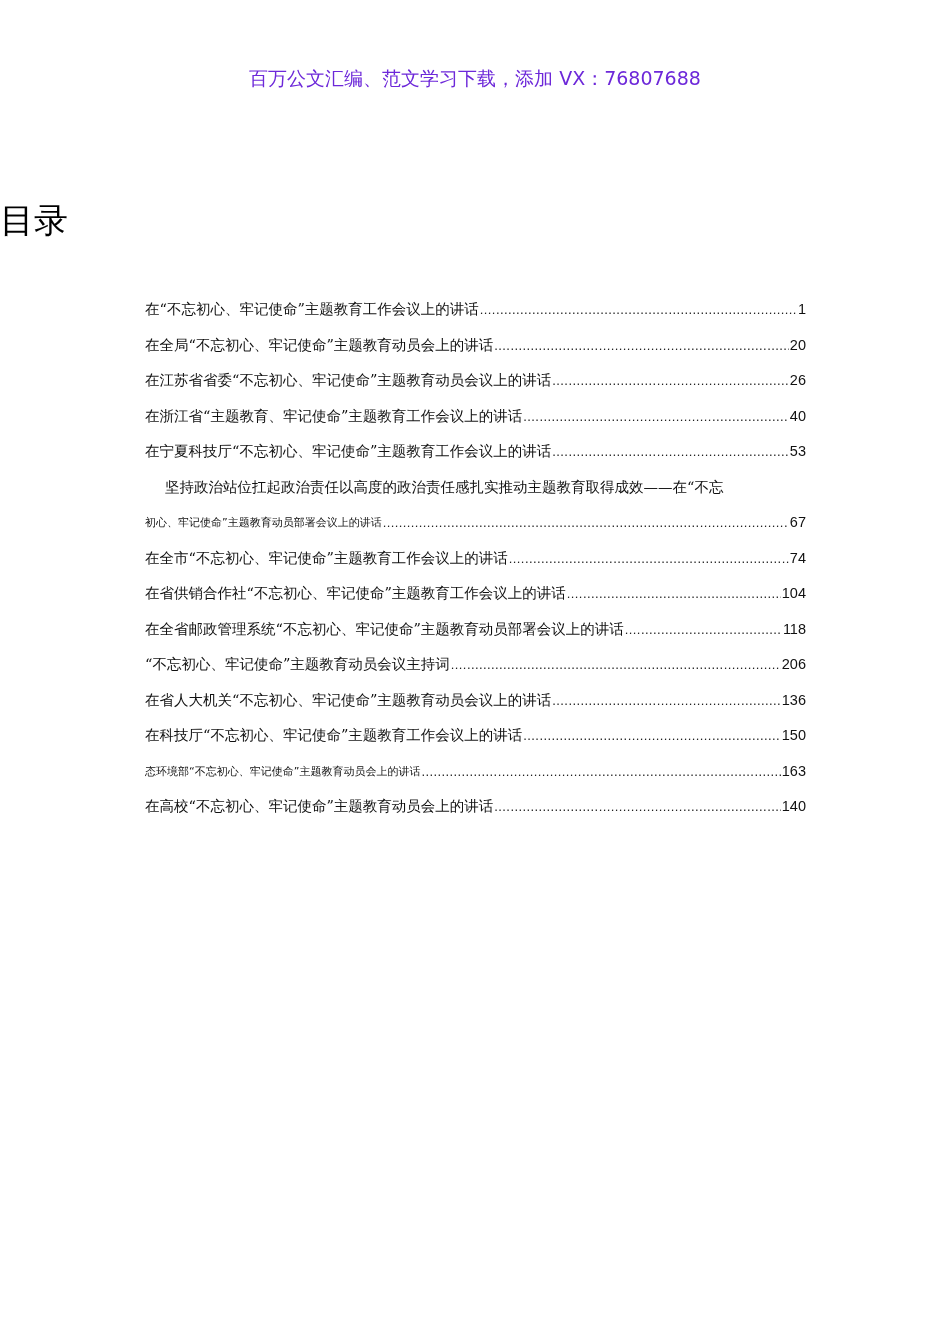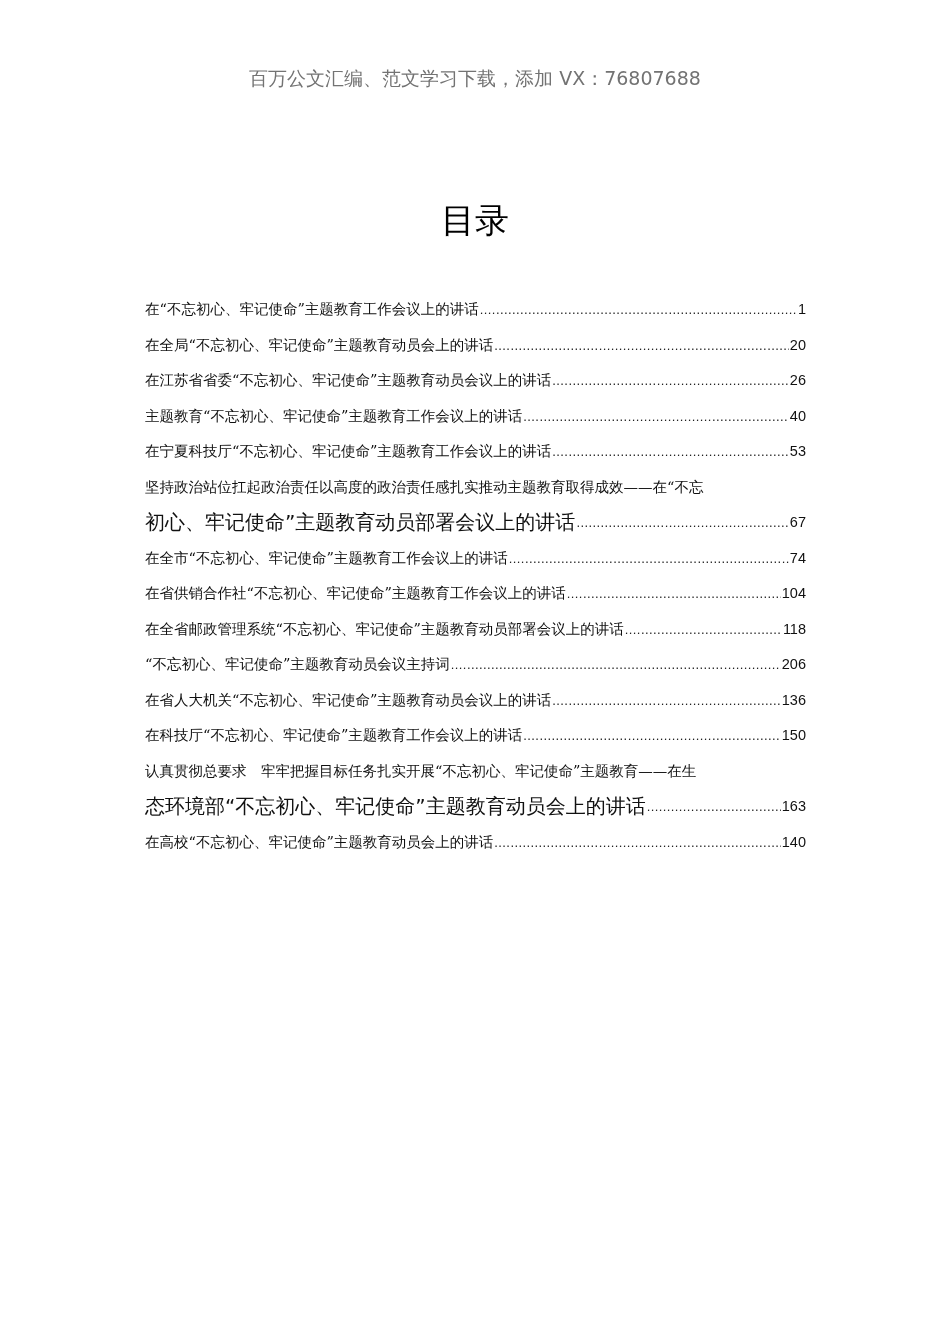--- a/index.html
+++ b/index.html
@@ -16,29 +16,28 @@
       color: #111111;
     }
     .header-banner {
       position: absolute;
       top: 66px;
       left: 0;
       width: 950px;
       text-align: center;
       font-family: "DejaVu Sans", "Liberation Sans", sans-serif;
       font-size: 19px;
-      color: #737373;
+      color: #6d28d9;
       letter-spacing: 0px;
     }
     .toc-title {
       position: absolute;
       top: 198px;
       left: 0;
       width: 950px;
-      text-align: center;
       font-family: "DejaVu Sans", "Liberation Sans", sans-serif;
       font-size: 34px;
       color: #000000;
     }
     .toc-list {
       position: absolute;
       top: 292px;
       left: 145px;
       width: 661px;
       margin: 0;
@@ -54,27 +53,28 @@
     }
     .toc-line {
       display: flex;
       align-items: flex-end;
       white-space: nowrap;
       height: 35.5px;
     }
     .toc-line.first {
       white-space: nowrap;
       overflow: hidden;
+      margin-left: 20px;
     }
     .toc-text {
       flex: 0 0 auto;
     }
     .toc-text.sans {
       font-family: "DejaVu Sans", "Liberation Sans", sans-serif;
-      font-size: 20px;
+      font-size: 11px;
     }
     .toc-leader {
       flex: 1 1 auto;
       overflow: hidden;
       white-space: nowrap;
       margin: 0 1px;
       font-family: "Liberation Sans", sans-serif;
       font-size: 13px;
       letter-spacing: 0.4px;
       color: #222222;
@@ -119,21 +119,21 @@
     <div class="toc-line">
           <span class="toc-text">在江苏省省委“不忘初心、牢记使命”主题教育动员会议上的讲话</span>
           <span class="toc-leader"></span>
           <span class="toc-page">26</span>
         </div>
   </a>
     </li>
   <li>
       <a class="toc-entry">
     <div class="toc-line">
-          <span class="toc-text">主题教育“不忘初心、牢记使命”主题教育工作会议上的讲话</span>
+          <span class="toc-text">在浙江省“主题教育、牢记使命”主题教育工作会议上的讲话</span>
           <span class="toc-leader"></span>
           <span class="toc-page">40</span>
         </div>
   </a>
     </li>
   <li>
       <a class="toc-entry">
     <div class="toc-line">
           <span class="toc-text">在宁夏科技厅“不忘初心、牢记使命”主题教育工作会议上的讲话</span>
           <span class="toc-leader"></span>
@@ -202,23 +202,20 @@
       <a class="toc-entry">
     <div class="toc-line">
           <span class="toc-text">在科技厅“不忘初心、牢记使命”主题教育工作会议上的讲话</span>
           <span class="toc-leader"></span>
           <span class="toc-page">150</span>
         </div>
   </a>
     </li>
   <li>
       <a class="toc-entry">
-    <div class="toc-line first">
-          <span class="toc-text">认真贯彻总要求　牢牢把握目标任务扎实开展“不忘初心、牢记使命”主题教育——在生</span>
-        </div>
     <div class="toc-line">
           <span class="toc-text sans">态环境部“不忘初心、牢记使命”主题教育动员会上的讲话</span>
           <span class="toc-leader"></span>
           <span class="toc-page">163</span>
         </div>
   </a>
     </li>
   <li>
       <a class="toc-entry">
     <div class="toc-line">

